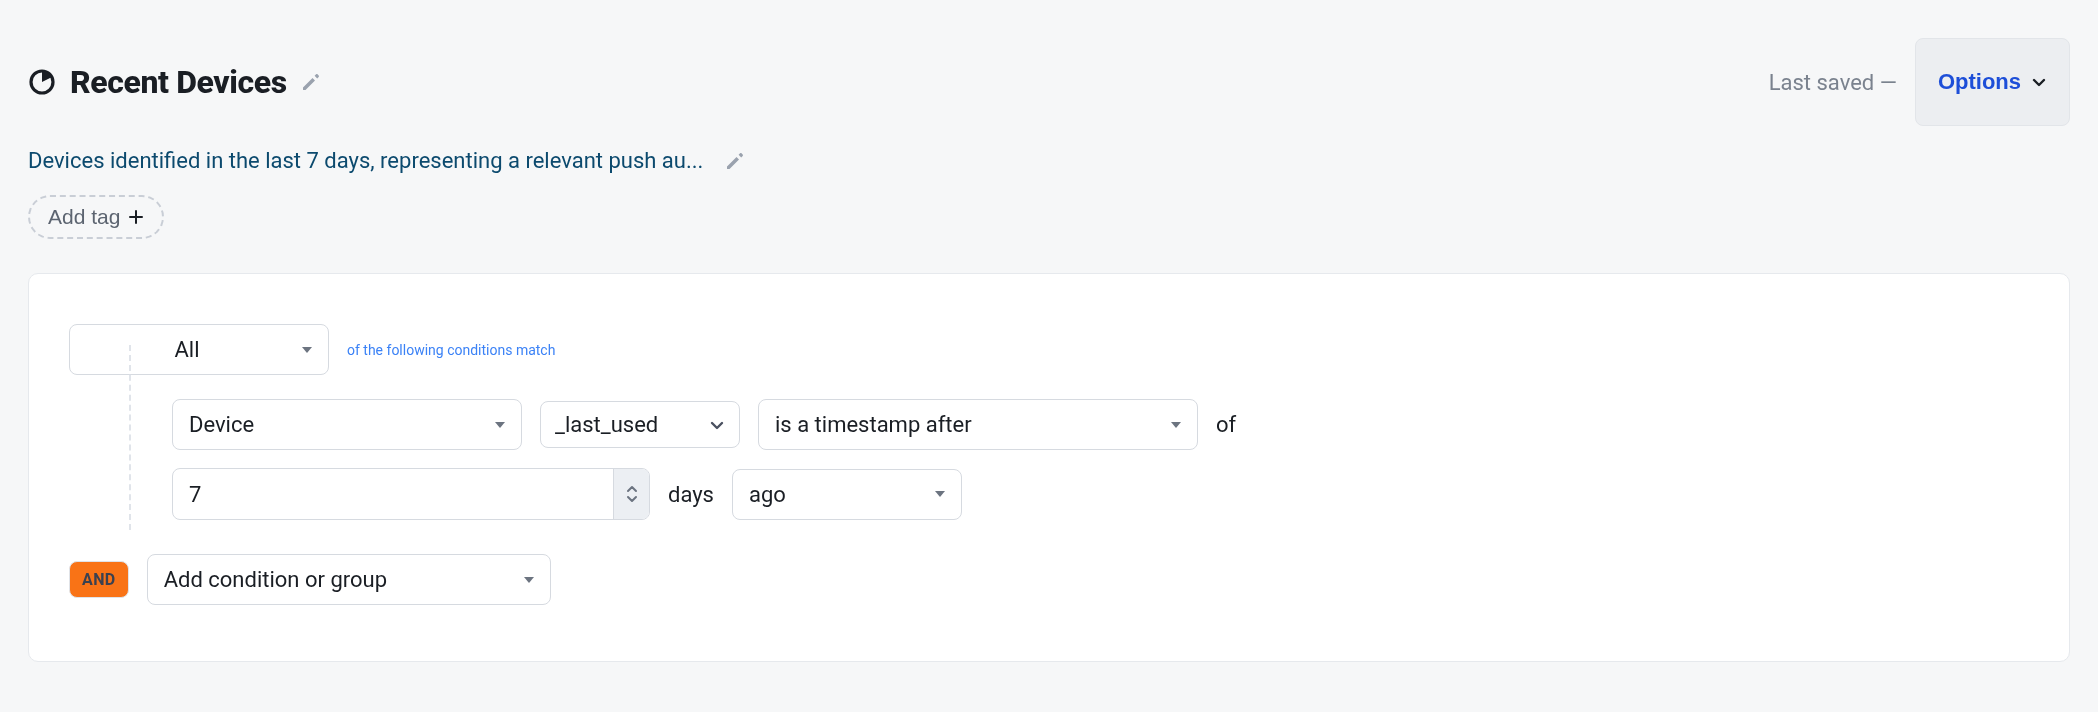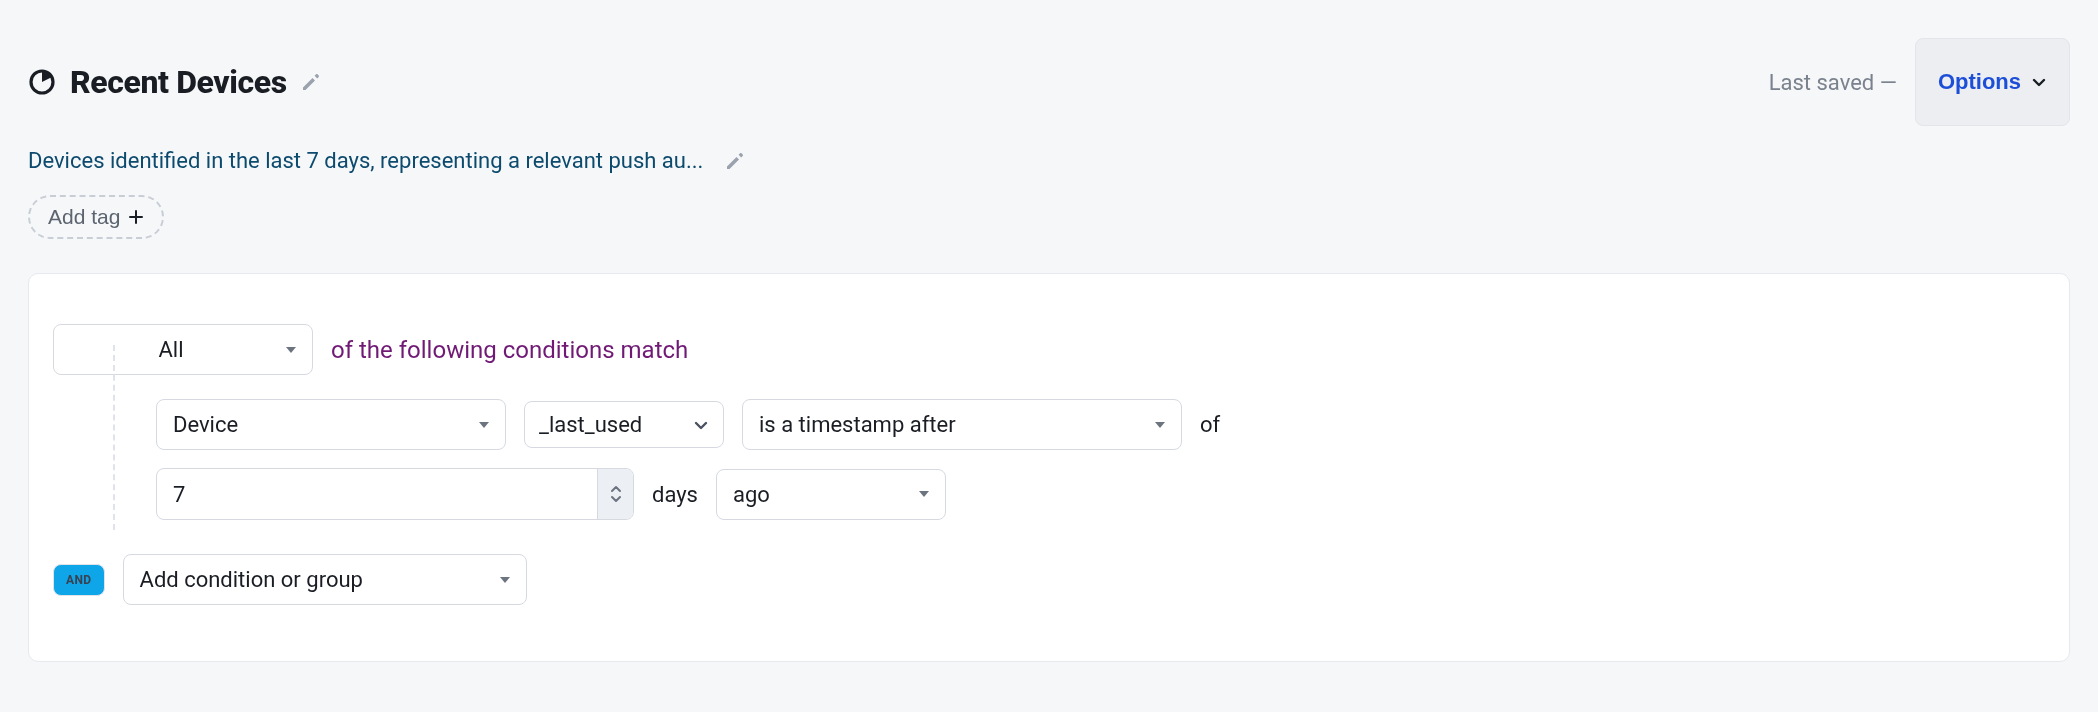--- a/index.html
+++ b/index.html
@@ -90,25 +90,25 @@
     cursor: pointer;
     background: transparent;
   }
   .plus { font-size: 22px; line-height: 1; }
   
   .card {
     margin-top: 34px;
     background: #ffffff;
     border: 1px solid #e6e9ed;
     border-radius: 10px;
-    padding: 50px 52px 56px 24px;
+    padding: 50px 52px 56px 40px;
   }
   .row { display: flex; align-items: center; gap: 18px; flex-wrap: wrap; }
   .row + .row { margin-top: 18px; }
-  .label-text { color: #701a75; font-size: 24px; }
+  .label-text { color: #3b82f6; font-size: 14px; }
   .of-text { color: #1a1e24; font-size: 22px; }
   .days-text { color: #1a1e24; font-size: 22px; display:inline-block; }
   
   .ctrl {
     background: #ffffff;
     border: 1px solid #d6dae0;
     border-radius: 8px;
     padding: 12px 16px;
     display: inline-flex;
     align-items: center;
@@ -155,26 +155,26 @@
   .cond-col { flex: 1; }
   .cond-rows .row { margin-top: 18px; }
 
   .and-row {
     margin-top: 34px;
     display: flex;
     align-items: center;
     gap: 18px;
   }
   .and-chip {
-    background: #0ea5e9;
+    background: #f97316;
     border: 1px solid #e0e3e8;
     border-radius: 8px;
     padding: 8px 12px;
     font-weight: 700;
-    font-size: 12px;
+    font-size: 16px;
     color: #3a4150;
     letter-spacing: 0.4px;
   }
 
   
   .numwrap {
     background: #fff;
     border: 1px solid #d6dae0;
     border-radius: 8px;
     display: inline-flex;

